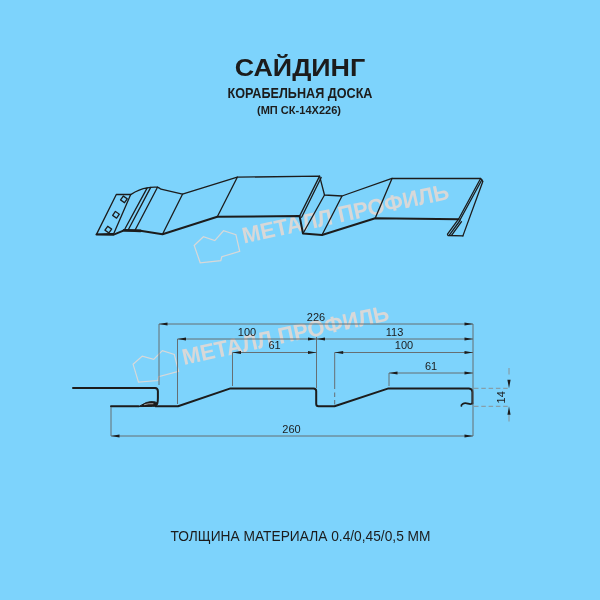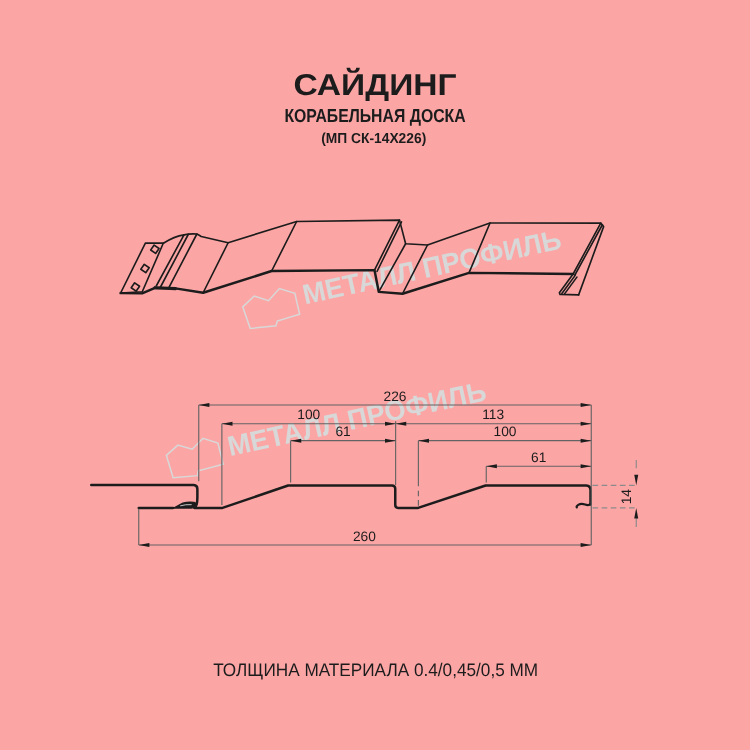--- a/index.html
+++ b/index.html
@@ -1,16 +1,16 @@
 <!DOCTYPE html>
 <html><head>
 <meta charset="utf-8">
 <style>
   html,body{margin:0;padding:0;background:#ffffff;}
-  #page{position:relative;width:600px;height:600px;background:#fca5a5;overflow:hidden;
+  #page{position:relative;width:600px;height:600px;background:#7dd3fc;overflow:hidden;
         font-family:"Liberation Sans", sans-serif;}
   svg{position:absolute;left:0;top:0;}
   text{font-family:"Liberation Sans", sans-serif;}
 </style>
 </head>
 <body>
 <div id="page">
 <svg width="600" height="600" viewBox="0 0 600 600">
 
 <text x="300" y="76" text-anchor="middle" font-size="24" font-weight="bold" fill="#1c1c1c" textLength="130.5" lengthAdjust="spacingAndGlyphs">САЙДИНГ</text>

